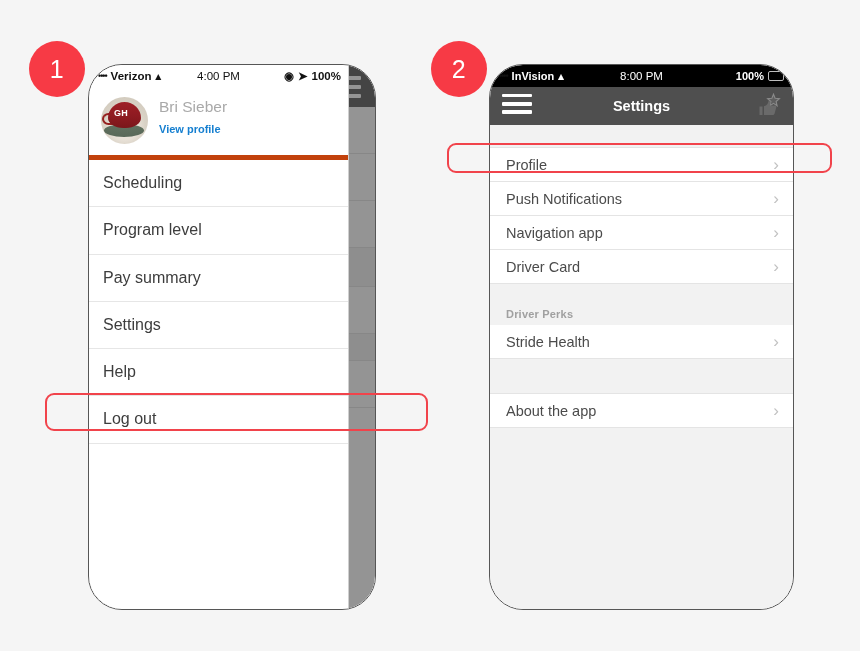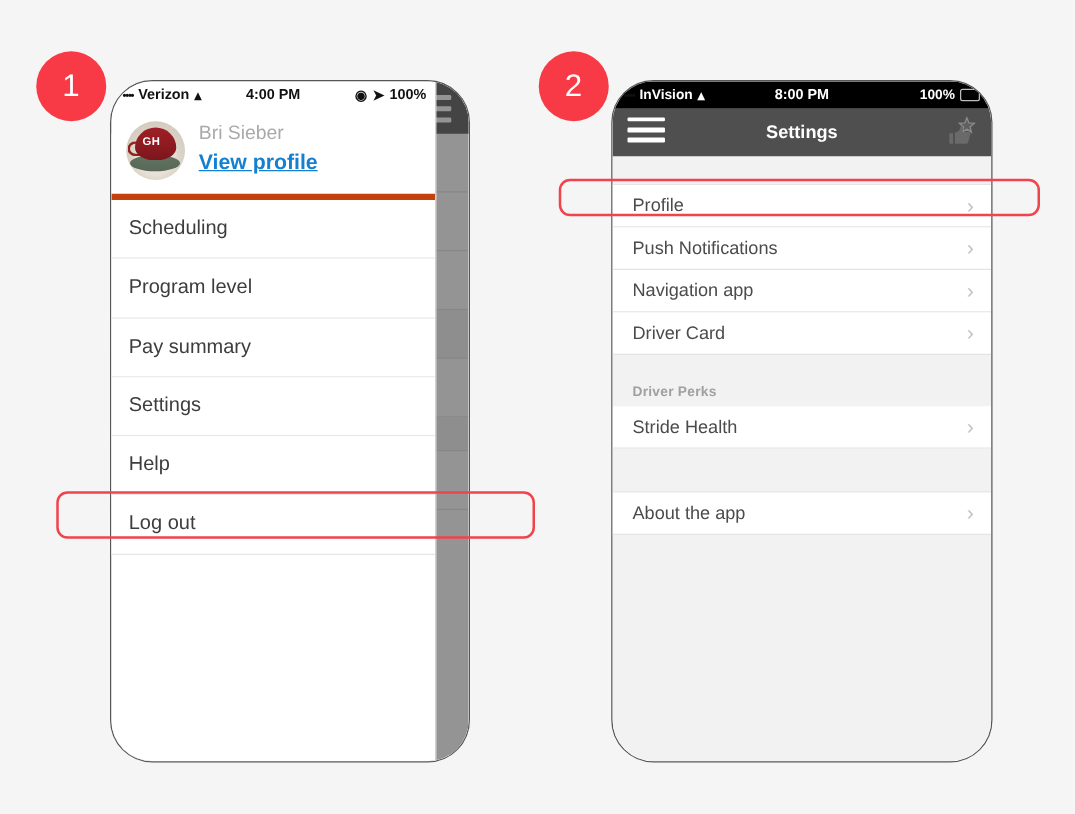--- a/index.html
+++ b/index.html
@@ -128,21 +128,21 @@
     color: #111111;
     background: #ffffff;
   }
   .sb-left { display: flex; align-items: center; gap: 4px; }
   .sb-dots { letter-spacing: -1px; font-size: 9px; color: #111; }
   .sb-center {
     position: absolute;
     left: 0; right: 0;
     text-align: center;
     font-size: 11.5px;
-    font-weight: bold;
+    font-weight: normal;
     pointer-events: none;
   }
   .sb-right {
     margin-left: auto;
     display: flex;
     align-items: center;
     gap: 4px;
     position: relative;
     z-index: 2;
   }
@@ -201,26 +201,25 @@
     border-right: none;
     border-radius: 50% 0 0 50%;
   }
   .profile-text { margin-left: 11px; }
   .profile-name {
     font-size: 15.5px;
     color: #a9a9a9;
     line-height: 20px;
   }
   .profile-link {
-    font-size: 17px;
+    font-size: 11px;
     color: #157fd0;
     font-weight: bold;
     line-height: 21px;
     margin-top: 2px;
-    text-decoration: underline;
   }
 
   .drawer-list { border-top: 5px solid #c2410c; }
   .drawer-item {
     height: 46.3px;
     line-height: 46.3px;
     padding-left: 14px;
     font-size: 16px;
     color: #3d3d3d;
     border-bottom: 1px solid #e6e6e6;

